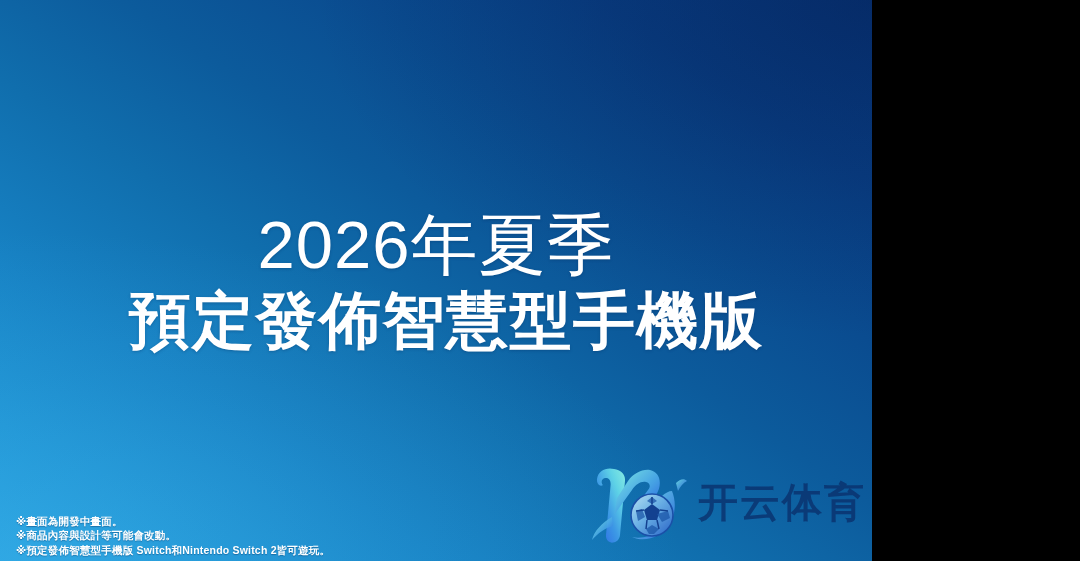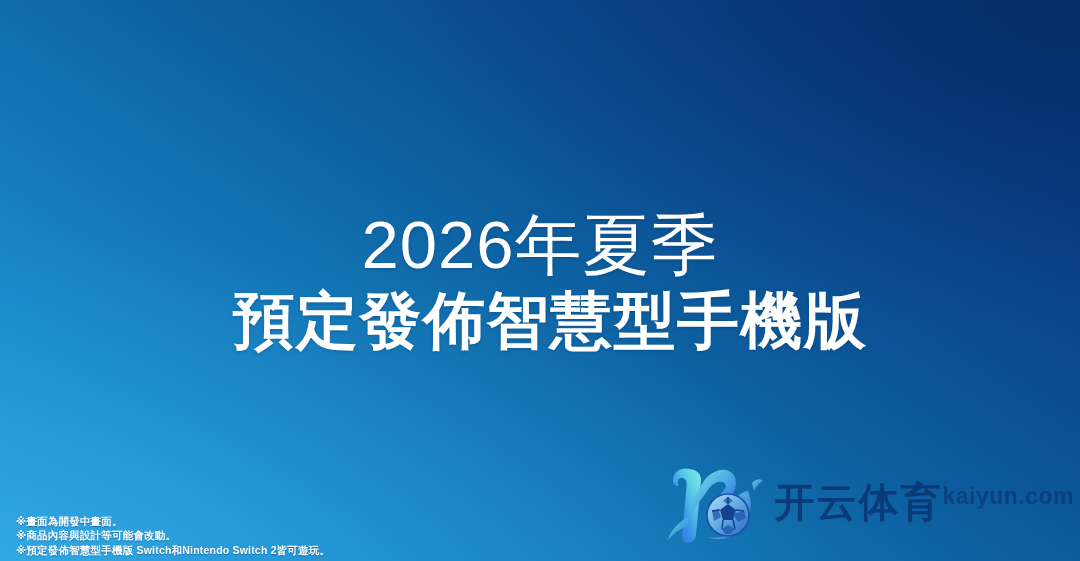--- a/index.html
+++ b/index.html
@@ -3,21 +3,21 @@
 <meta charset="utf-8">
 <style>
   html, body {
     margin: 0;
     padding: 0;
     background: #000;
   }
 
   #slide {
     position: relative;
-    width: 1080px;
+    width: 872px;
     height: 561px;
     overflow: hidden;
     font-family: "Liberation Sans", "DejaVu Sans", sans-serif;
     
     background:
       linear-gradient(34deg,
         #25a0de 0%,
         #1e93d3 12%,
         #1782c4 26%,
         #106ead 42%,
@@ -193,18 +193,17 @@
       <polygon points="68,47 76,53 73,63 63,63 60,53" fill="#143f8f"></polygon>
       <polygon points="68,40 73,44 68,47 63,44" fill="#1c55a8" opacity="0.75"></polygon>
       <polygon points="84,54 86,61 78,65 73,57" fill="#1c55a8" opacity="0.75"></polygon>
       <polygon points="52,54 58,52 61,60 54,64" fill="#1c55a8" opacity="0.75"></polygon>
       <polygon points="62,72 68,68 75,72 70,77 65,77" fill="#1c55a8" opacity="0.75"></polygon>
       <path d="M68 47 L68 40 M76 53 L84 54 M73 63 L75 72 M63 63 L62 72 M60 53 L52 54" stroke="#143f8f" stroke-width="1.5" fill="none"></path>
     </svg>
 
     <div id="watermark-words">
       <div class="wm-cn">开云体育</div>
-      <div class="wm-url">kaiyun.com</div>
     </div>
 
   </div>
 
 </div>
 
 </body></html>

